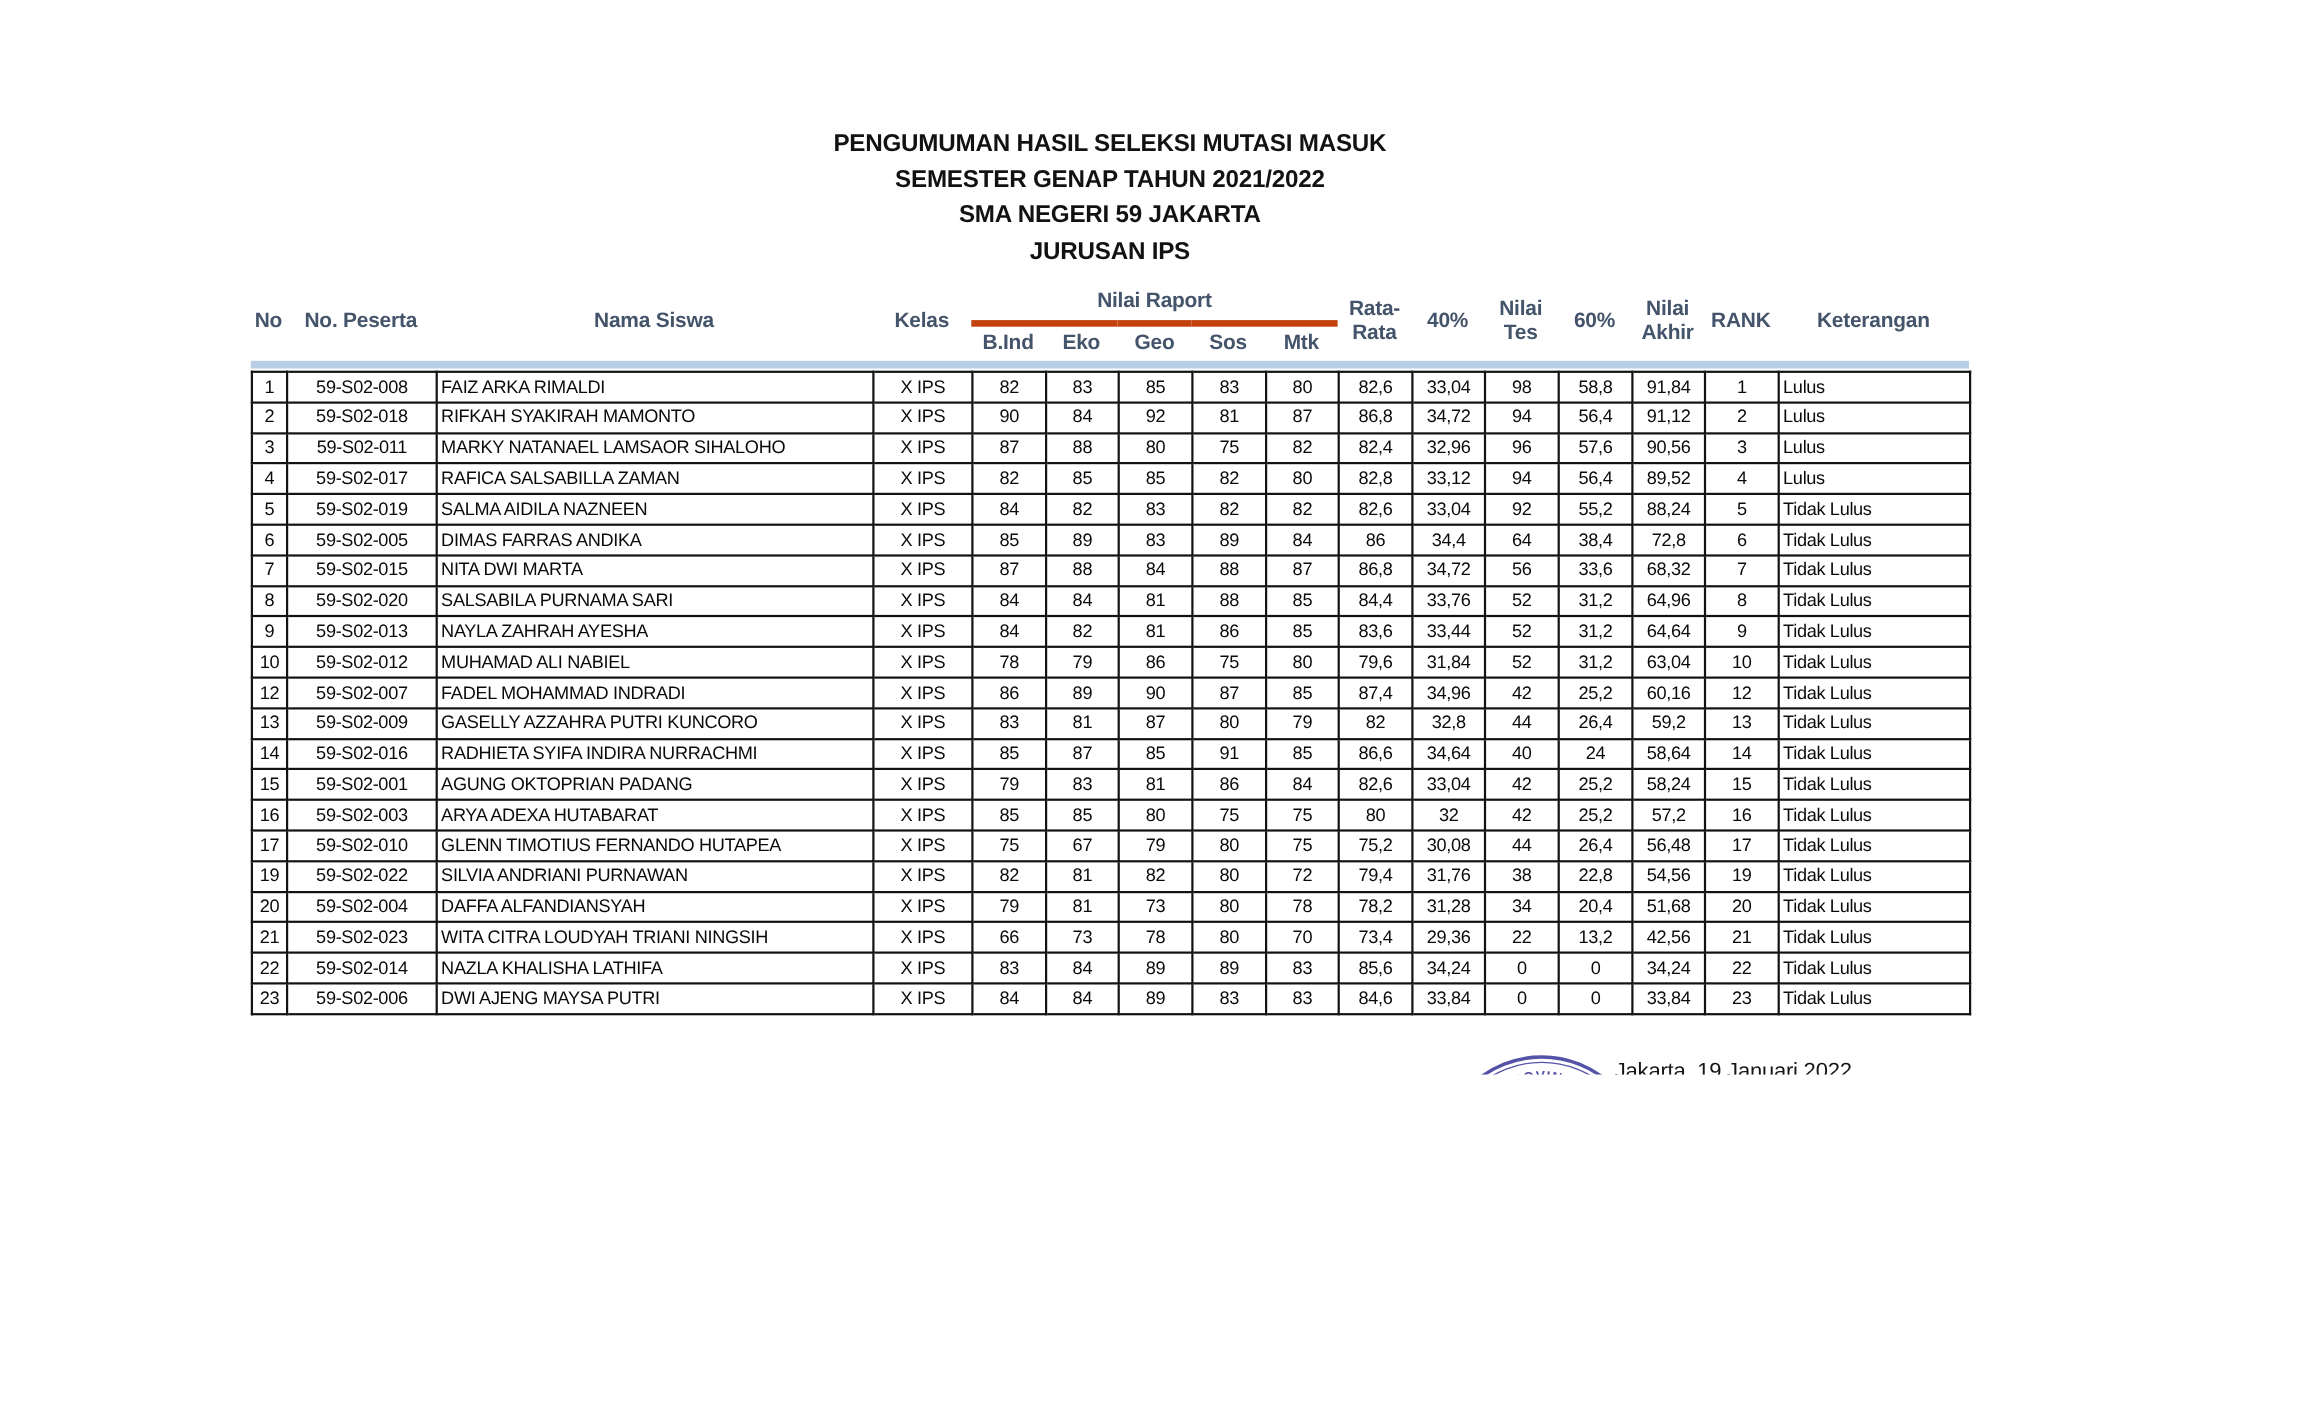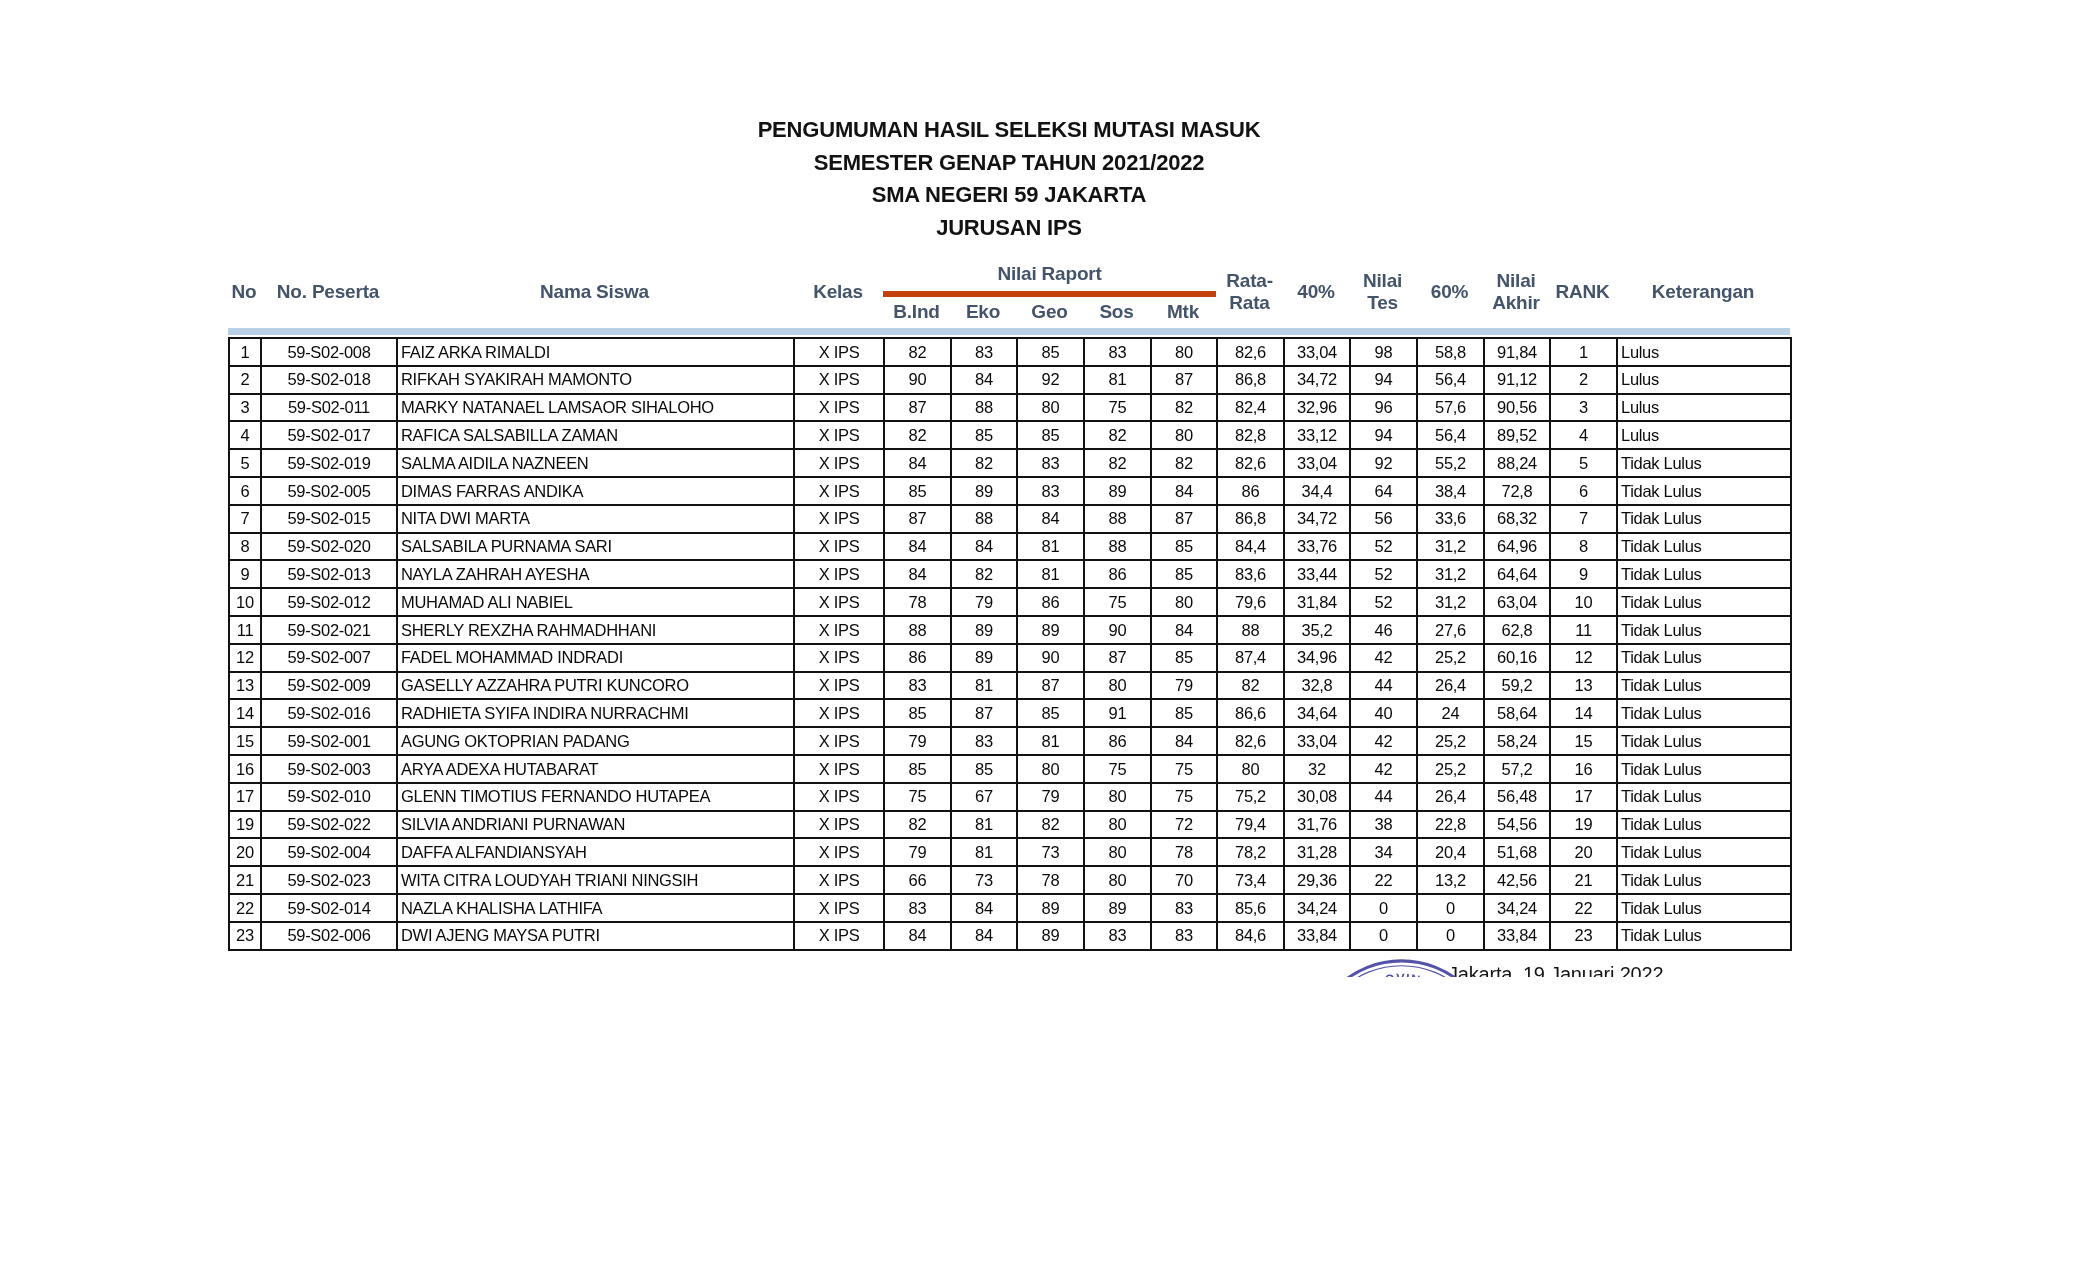--- a/index.html
+++ b/index.html
@@ -31,21 +31,21 @@
   .accent-bar{width:1562px;height:7px;background:#B8CFE5;margin-top:1px;}
   .body-table{margin-top:2px;}
   .body-table td{
     border:2px solid #121212;font-size:16.5px;letter-spacing:-0.3px;
     height:25.8px;padding:0 3px;line-height:1;white-space:nowrap;overflow:hidden;
     color:#0a0a0a;
   }
   .c-center{text-align:center;}
   .c-left{text-align:left;padding-left:4px;}
   
-  .sign-text{position:absolute;font-size:20px;line-height:26px;color:#151515;letter-spacing:-0.2px;}
+  .sign-text{position:absolute;font-size:20px;line-height:26px;color:#151515;letter-spacing:-0.2px;margin-left:20px;}
   .sign-name{font-weight:700;text-decoration:underline;}
   .signature-svg{position:absolute;left:1403px;top:998px;z-index:3;}
   .stamp-svg{position:absolute;left:1304px;top:956px;z-index:4;opacity:0.88;}
 </style>
 </head>
 <body>
 
 <div class="page">
 
   <div class="title-block">
@@ -306,38 +306,20 @@
       <td class="c-center">80</td>
       <td class="c-center">79,6</td>
       <td class="c-center">31,84</td>
       <td class="c-center">52</td>
       <td class="c-center">31,2</td>
       <td class="c-center">63,04</td>
       <td class="c-center">10</td>
       <td class="c-left">Tidak Lulus</td>
     </tr>
 
-    <tr>
-      <td class="c-center">11</td>
-      <td class="c-center">59-S02-021</td>
-      <td class="c-left">SHERLY REXZHA RAHMADHHANI</td>
-      <td class="c-center">X IPS</td>
-      <td class="c-center">88</td>
-      <td class="c-center">89</td>
-      <td class="c-center">89</td>
-      <td class="c-center">90</td>
-      <td class="c-center">84</td>
-      <td class="c-center">88</td>
-      <td class="c-center">35,2</td>
-      <td class="c-center">46</td>
-      <td class="c-center">27,6</td>
-      <td class="c-center">62,8</td>
-      <td class="c-center">11</td>
-      <td class="c-left">Tidak Lulus</td>
-    </tr>
 
     <tr>
       <td class="c-center">12</td>
       <td class="c-center">59-S02-007</td>
       <td class="c-left">FADEL MOHAMMAD INDRADI</td>
       <td class="c-center">X IPS</td>
       <td class="c-center">86</td>
       <td class="c-center">89</td>
       <td class="c-center">90</td>
       <td class="c-center">87</td>

